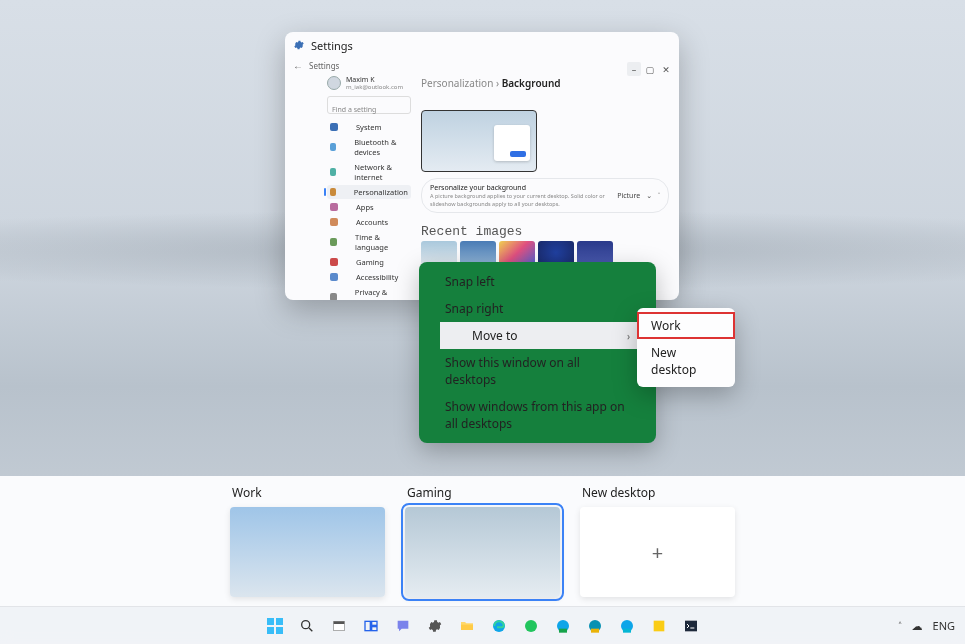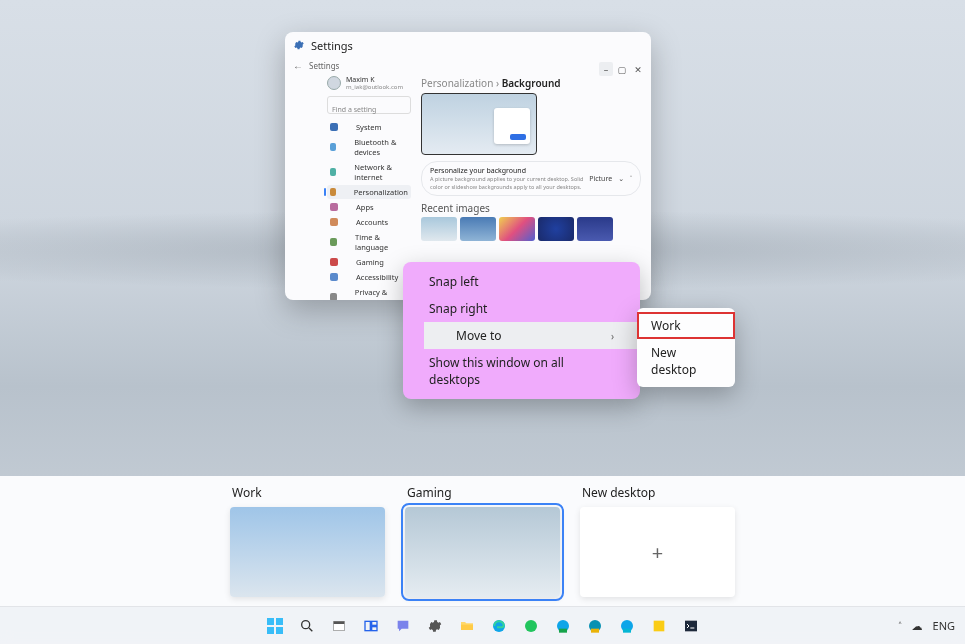--- a/index.html
+++ b/index.html
@@ -1,56 +1,56 @@
 <!DOCTYPE html>
 <html><head>
 <meta charset="utf-8">
 <style>
 * { margin:0; padding:0; box-sizing:border-box; font-family:"Segoe UI",system-ui,sans-serif; }
 body { width:965px; height:644px; overflow:hidden; background:linear-gradient(180deg,#d8dfe7 0%,#cdd5de 40%,#b8c2cc 60%,#d0d7df 100%); position:relative; }
 .wallpaper-shadow { position:absolute; left:0; right:0; top:200px; height:100px; background:radial-gradient(ellipse 80% 40px at 50% 50%, rgba(140,150,160,0.5),transparent); }
 
 
-.win { position:absolute; left:285px; top:32px; width:366px; height:268px; background:#fbfbfd; border-radius:8px; box-shadow:0 10px 30px rgba(0,0,0,.25); overflow:hidden; }
+.win { position:absolute; left:285px; top:32px; width:394px; height:268px; background:#fbfbfd; border-radius:8px; box-shadow:0 10px 30px rgba(0,0,0,.25); overflow:hidden; }
 .titlebar { height:26px; display:flex; align-items:center; padding:0 8px; font-size:11px; color:#222; }
 .titlebar .gear { width:12px; height:12px; margin-right:6px; }
 .subbar { height:14px; display:flex; align-items:center; padding:0 8px; font-size:8px; color:#666; gap:6px; }
 .subbar .back { font-size:10px; }
 .wc { position:absolute; right:6px; top:30px; display:flex; gap:2px; }
 .wc > span { width:14px; height:14px; display:flex; align-items:center; justify-content:center; font-size:9px; color:#555; border-radius:2px; }
 .wc .min { background:#eceef1; }
 .body { display:flex; height:calc(100% - 40px); }
 .side { width:96px; padding:4px 6px;margin-left:36px; }
 .profile { display:flex; gap:5px; align-items:center; margin-bottom:6px; }
 .avatar { width:14px; height:14px; border-radius:50%; background:#d0d7e0; border:1px solid #9aa; }
 .profile-text { display:flex; flex-direction:column; font-size:7px; color:#333; line-height:1.1; }
 .profile-text .email { color:#888; font-size:6px; }
 .search { height:14px; border:1px solid #ddd; border-radius:3px; font-size:7px; color:#888; padding:8px 4px; margin-bottom:6px; }
 .nav { list-style:none; }
 .nav li { display:flex; align-items:center; gap:18px; font-size:7.5px; color:#333; padding:2px 3px; border-radius:3px; margin-bottom:1px; }
 .nav li.active { background:#eef0f4; position:relative; }
 .nav li.active::before { content:""; position:absolute; left:-3px; top:3px; bottom:3px; width:2px; background:#3b82f6; border-radius:1px; }
 .nav .ico { width:8px; height:8px; border-radius:2px; }
 .main { flex:1; padding:4px 10px 4px 4px; }
-.crumb { font-size:10px; color:#888; margin-bottom:3px; }
+.crumb { font-size:10px; color:#888; margin-bottom:20px; }
 .crumb b { color:#222; font-weight:600; }
 .preview { width:116px; height:62px; border:1px solid #333; border-radius:4px; background:linear-gradient(#bfd2e1,#e4ebf2); position:relative; overflow:hidden; margin-bottom:6px; }
 .preview .panel { position:absolute; right:6px; top:14px; width:36px; height:36px; background:#fff; border-radius:3px; box-shadow:0 1px 3px rgba(0,0,0,.2); }
 .preview .panel::after { content:""; position:absolute; bottom:4px; right:4px; width:16px; height:6px; background:#2f6fe4; border-radius:2px; }
-.card { border:1px solid #e5e7eb; border-radius:16px; padding:4px 8px; margin-bottom:5px; }
+.card { border:1px solid #e5e7eb; border-radius:16px; padding:4px 8px; margin-bottom:11px; }
 .card .row { display:flex; justify-content:space-between; align-items:center; }
 .card .ttl { font-size:7px; color:#222; }
 .card .sub { font-size:5.5px; color:#888; }
 .card .sel { font-size:7px; color:#444; display:flex; gap:6px; align-items:center; }
-.recent-label { font-size:10px; color:#555; margin:2px 0; }
+.recent-label { font-size:13px; color:#555; margin:2px 0;font-family:Liberation Mono, monospace; }
 .thumbs { display:flex; gap:3px; }
 .thumbs > div { width:36px; height:24px; border-radius:3px; }
 
 
-.ctx { position:absolute; left:403px; top:262px; width:237px; background:#f0abfc; border-radius:8px; box-shadow:0 8px 24px rgba(0,0,0,.25); padding:6px 0; z-index:5; }
+.ctx { position:absolute; left:419px; top:262px; width:237px; background:#15803d; border-radius:8px; box-shadow:0 8px 24px rgba(0,0,0,.25); padding:6px 0; z-index:5; }
 .ctx-item { padding:5px 26px; font-size:12px; color:#222; display:flex; justify-content:space-between; align-items:center; }
 .ctx-item.hover { background:#edeef1;margin-left:21px; }
 .ctx-item .chev { font-size:10px; color:#666; }
 .sub-ctx { position:absolute; left:637px; top:308px; width:98px; background:#fdfdfe; border-radius:6px; box-shadow:0 8px 24px rgba(0,0,0,.25); padding:4px 0; z-index:6; }
 .sub-ctx .ctx-item { padding:5px 14px; }
 .sub-ctx .hl { outline:2px solid #d33; outline-offset:-2px; }
 
 
 .strip { position:absolute; left:0; right:0; top:476px; height:130px; background:#fafbfd; display:flex; justify-content:center; gap:20px; padding-top:8px; }
 .desk { width:155px; }
@@ -187,20 +187,23 @@
     <div class="ctx-item">
       <span>Snap right</span>
     </div>
     <div class="ctx-item hover" style="padding-left: 32px;">
       <span>Move to</span>
       <span class="chev">›</span>
     </div>
     <div class="ctx-item">
       <span>Show this window on all desktops</span>
     </div>
+    <div class="ctx-item">
+      <span>Show windows from this app on all desktops</span>
+    </div>
   </div>
 <div class="sub-ctx" id="subctx">
     <div class="ctx-item hl">Work</div>
     <div class="ctx-item">New desktop</div>
   </div>
 
 <div class="strip" id="strip">
     <div class="desk">
       <div class="desk-label">Work</div>
       <div class="dthumb bg1"></div>

